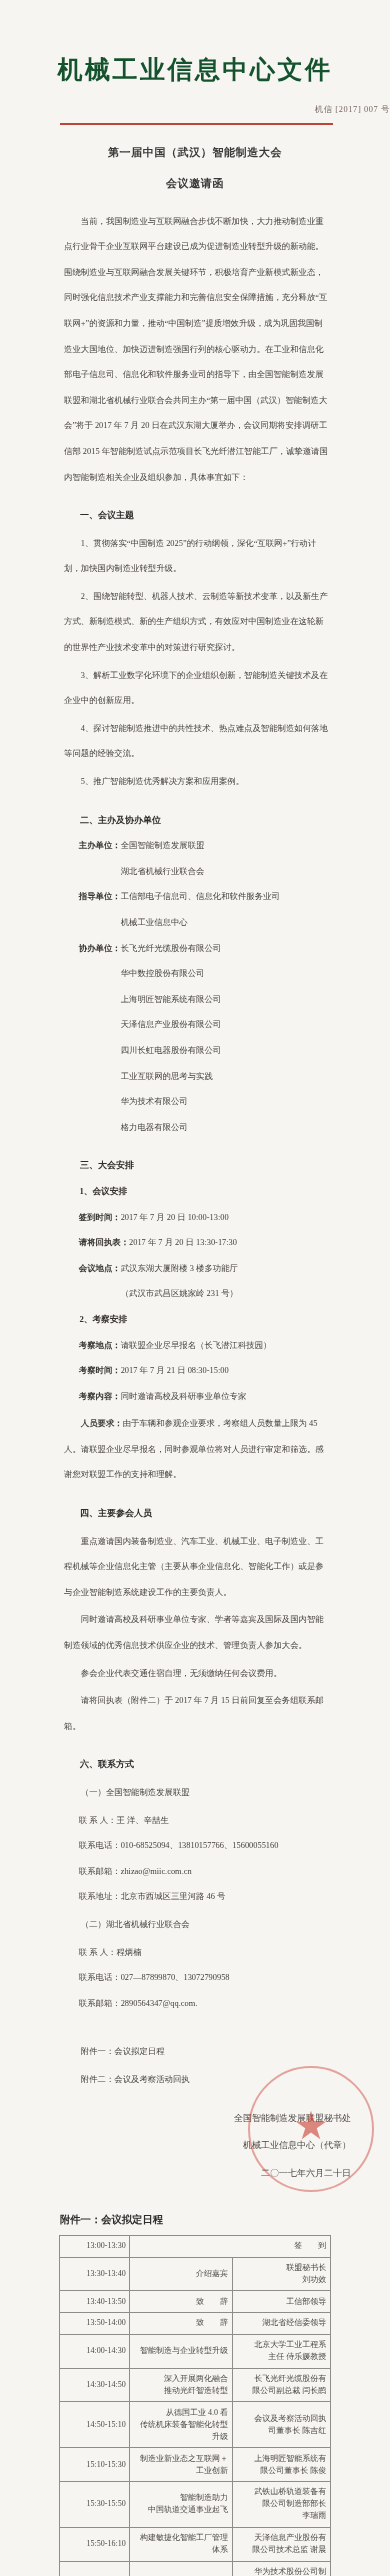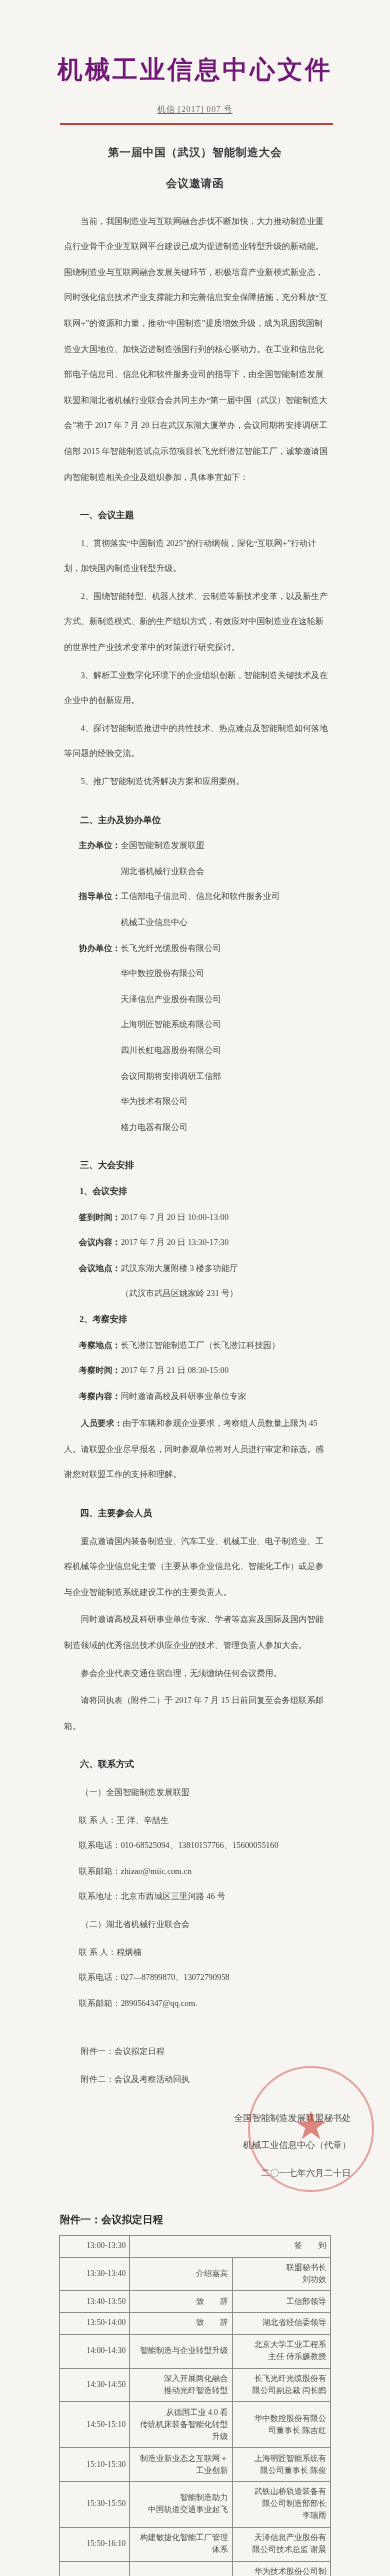--- a/index.html
+++ b/index.html
@@ -4,23 +4,23 @@
 <style>
   html,body{margin:0;padding:0;background:#e9e7e3;}
   .page{
     width:390px; min-height:2576px; box-sizing:border-box;
     margin:0 auto; background:#f7f5f2;
     font-family:"Liberation Serif","DejaVu Serif",serif;
     color:#44403c; padding:55px 0 21px 0; position:relative;
   }
   .letterhead{
     text-align:center; font-size:25px; font-weight:bold;
-    color:#701a75; letter-spacing:2.5px; line-height:1.2;
-  }
-  .docnum{text-align:center; margin-top:18.7px; font-size:8.4px; color:#75675f; letter-spacing:0.6px;text-decoration:underline;}
+    color:#14532d; letter-spacing:2.5px; line-height:1.2;
+  }
+  .docnum{text-align:right; margin-top:18.7px; font-size:8.4px; color:#75675f; letter-spacing:0.6px;}
   .redline{height:1.2px; background:#bd4438; margin:8.7px 57px 0 60px;}
   .doc-title{
     text-align:center; font-family:Liberation Mono, monospace;
     font-weight:bold; font-size:11px; color:#3b3a39; letter-spacing:0.6px; margin-top:20px;
   }
   .doc-title.second{margin-top:16px;}
   .body-blocks{padding:16px 59px 0 62px; font-size:8.4px; line-height:25.6px;}
   .blk{margin:0;}
   .para{text-indent:2em; margin:2px;}
   .h1{
@@ -95,54 +95,54 @@
         <span class="kv-values">
           <div class="kv-line">工信部电子信息司、信息化和软件服务业司</div>
           <div class="kv-line">机械工业信息中心</div>
         </span>
       </div>
       <div class="blk kv">
         <span class="kv-label">协办单位：</span>
         <span class="kv-values">
           <div class="kv-line">长飞光纤光缆股份有限公司</div>
           <div class="kv-line">华中数控股份有限公司</div>
+          <div class="kv-line">上海明匠智能系统有限公司</div>
           <div class="kv-line">天泽信息产业股份有限公司</div>
-          <div class="kv-line">上海明匠智能系统有限公司</div>
           <div class="kv-line">四川长虹电器股份有限公司</div>
-          <div class="kv-line">会议同期将安排调研工信部</div>
+          <div class="kv-line">工业互联网的思考与实践</div>
           <div class="kv-line">华为技术有限公司</div>
           <div class="kv-line">格力电器有限公司</div>
         </span>
       </div>
       <div class="blk h1">三、大会安排</div>
       <div class="blk h2">1、会议安排</div>
       <div class="blk kv">
         <span class="kv-label">签到时间：</span>
         <span class="kv-values">
           <div class="kv-line">2017 年 7 月 20 日 10:00-13:00</div>
         </span>
       </div>
       <div class="blk kv">
-        <span class="kv-label">会议内容：</span>
+        <span class="kv-label">请将回执表：</span>
         <span class="kv-values">
           <div class="kv-line">2017 年 7 月 20 日 13:30-17:30</div>
         </span>
       </div>
       <div class="blk kv">
         <span class="kv-label">会议地点：</span>
         <span class="kv-values">
           <div class="kv-line">武汉东湖大厦附楼 3 楼多功能厅</div>
           <div class="kv-line">（武汉市武昌区姚家岭 231 号）</div>
         </span>
       </div>
       <div class="blk h2">2、考察安排</div>
       <div class="blk kv">
         <span class="kv-label">考察地点：</span>
         <span class="kv-values">
-          <div class="kv-line">长飞潜江智能制造工厂（长飞潜江科技园）</div>
+          <div class="kv-line">请联盟企业尽早报名（长飞潜江科技园）</div>
         </span>
       </div>
       <div class="blk kv">
         <span class="kv-label">考察时间：</span>
         <span class="kv-values">
           <div class="kv-line">2017 年 7 月 21 日 08:30-15:00</div>
         </span>
       </div>
       <div class="blk kv">
         <span class="kv-label">考察内容：</span>
@@ -248,21 +248,21 @@
           <td class="time-cell">14:30-14:50</td>
           <td class="content-cell">深入开展两化融合
 推动光纤智造转型</td>
           <td class="speaker-cell">长飞光纤光缆股份有
 限公司副总裁 闫长鹍</td>
         </tr>
         <tr>
           <td class="time-cell">14:50-15:10</td>
           <td class="content-cell">从德国工业 4.0 看
 传统机床装备智能化转型升级</td>
-          <td class="speaker-cell">华中数控股份有限公
+          <td class="speaker-cell">会议及考察活动回执
 司董事长 陈吉红</td>
         </tr>
         <tr>
           <td class="time-cell">15:10-15:30</td>
           <td class="content-cell">制造业新业态之互联网＋工业创新</td>
           <td class="speaker-cell">上海明匠智能系统有
 限公司董事长 陈俊</td>
         </tr>
         <tr>
           <td class="time-cell">15:30-15:50</td>

